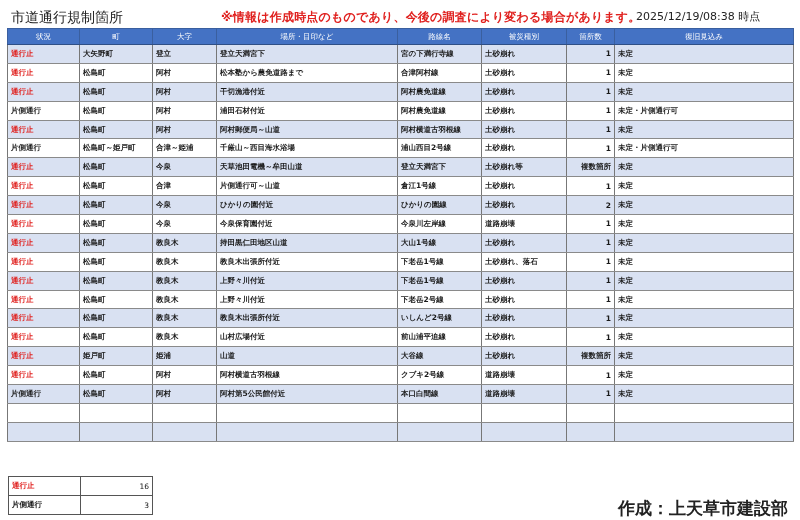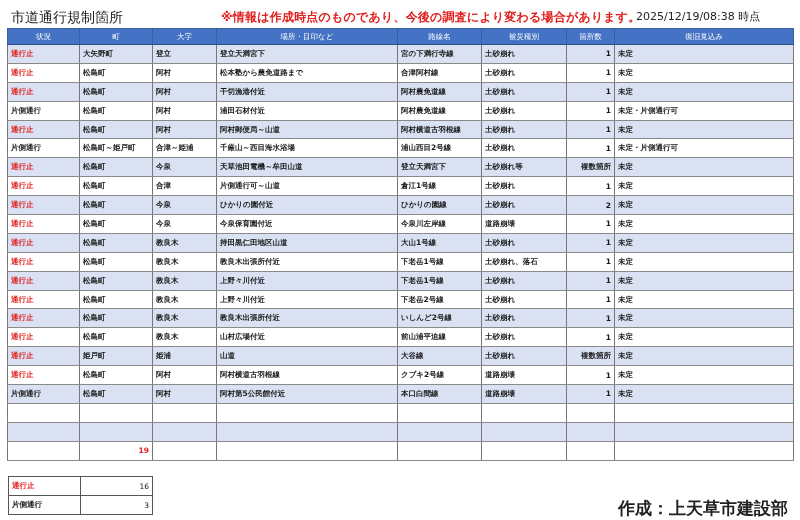--- a/index.html
+++ b/index.html
@@ -257,30 +257,20 @@
       <tr>
         <td></td>
         <td></td>
         <td></td>
         <td></td>
         <td></td>
         <td></td>
         <td></td>
         <td></td>
       </tr>
-      <tr>
-        <td></td>
-        <td class="total">19</td>
-        <td></td>
-        <td></td>
-        <td></td>
-        <td></td>
-        <td></td>
-        <td></td>
-      </tr>
     </tbody>
 </table>
 
 <table class="summary">
   <colgroup>
       <col style="width:72px">
       <col style="width:72px">
     </colgroup>
   <tbody>
     <tr>

